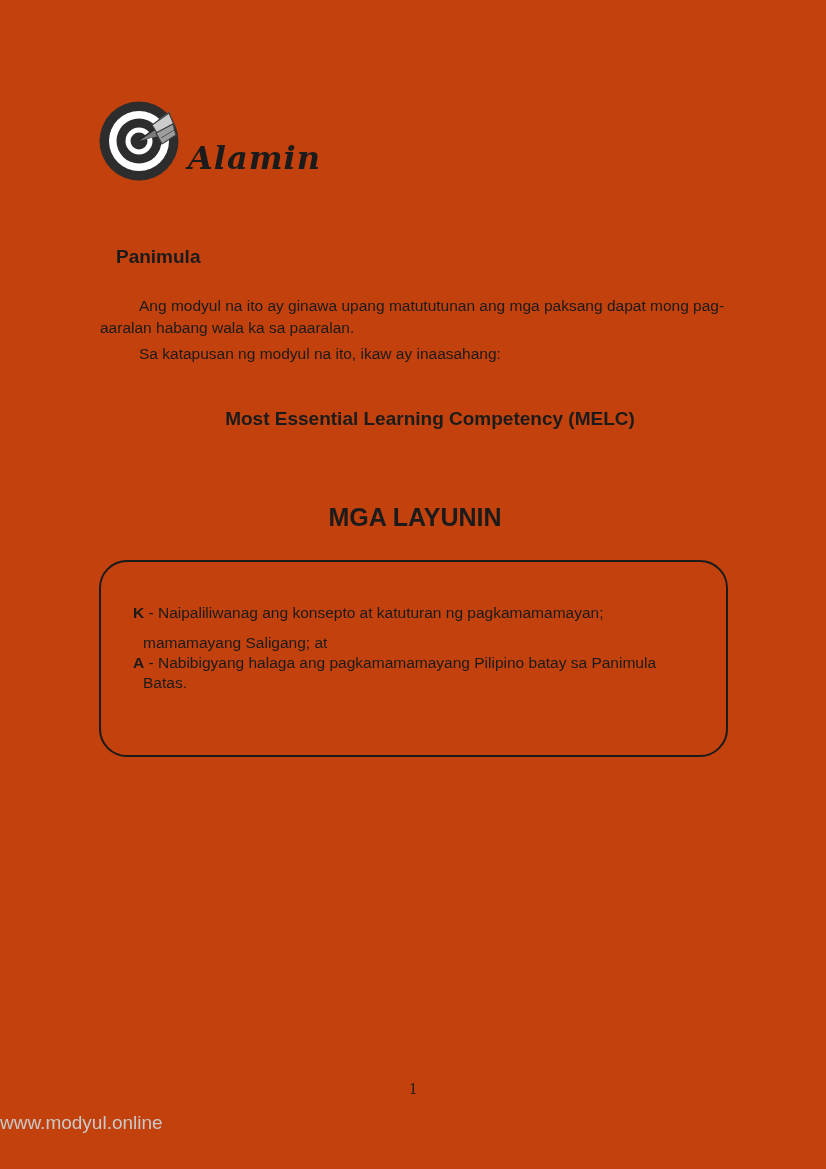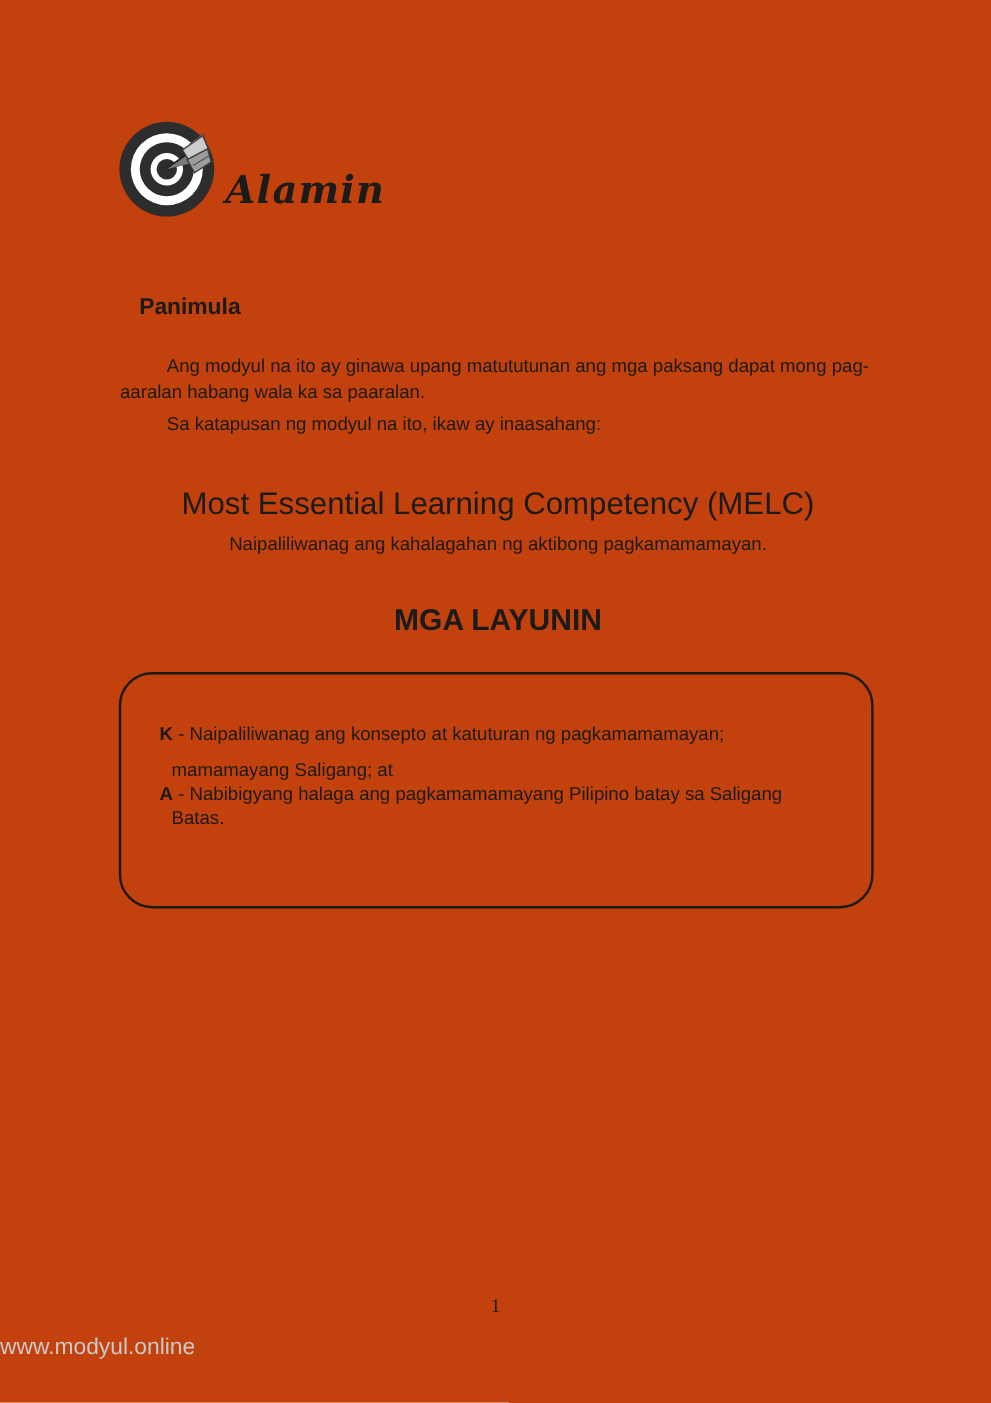--- a/index.html
+++ b/index.html
@@ -21,22 +21,22 @@
     font-size:32px; line-height:38px;
     letter-spacing:1px;
   }
 
   
   .panimula {
     position:absolute; left:100px; top:229px;
     font-size:19px; font-weight:bold; line-height:24px; margin:16px;
   }
   .melc-title {
-    position:absolute; left:99px; top:407px; width:632px;
-    text-align:center; font-size:26px; font-weight:normal; line-height:24px;
+    position:absolute; left:114px; top:407px; width:632px;
+    text-align:center; font-size:19px; font-weight:bold; line-height:24px;
   }
   .melc-desc {
     position:absolute; left:99px; top:443px; width:632px;
     text-align:center; font-size:15.5px; line-height:22px;
   }
   .layunin-title {
     position:absolute; left:99px; top:505px; width:632px;
     text-align:center; font-size:25px; font-weight:bold; line-height:24px;
   }
 
@@ -102,38 +102,37 @@
   <h2 class="panimula">Panimula</h2>
 
   <div class="para para1">
     <div class="indent">Ang modyul na ito ay ginawa upang matututunan ang mga paksang dapat mong pag-</div>
     <div>aaralan habang wala ka sa paaralan.</div>
   </div>
 
   <div class="para para2 indent">Sa katapusan ng modyul na ito, ikaw ay inaasahang:</div>
 
   <div class="melc-title">Most Essential Learning Competency (MELC)</div>
-  <div class="melc-desc">Naipaliliwanag ang kahalagahan ng aktibong pagkamamamayan.</div>
 
   <div class="layunin-title">MGA LAYUNIN</div>
 
   <div class="obj-box">
     <div class="obj obj-k">
       <div class="l1">
         <b class="ltr">K</b>
         <span>- Naipaliliwanag ang konsepto at katuturan ng pagkamamamayan;</span>
       </div>
     </div>
     <div class="obj">
       <div class="l2">mamamayang Saligang; at</div>
     </div>
     <div class="obj">
       <div class="l1">
         <b class="ltr">A</b>
-        <span>- Nabibigyang halaga ang pagkamamamayang Pilipino batay sa Saligang</span>
+        <span>- Nabibigyang halaga ang pagkamamamayang Pilipino batay sa Panimula</span>
       </div>
       <div class="l2">Batas.</div>
     </div>
   </div>
 
   <div class="page-num">1</div>
   <div class="watermark">www.modyul.online</div>
 
 </div>
 

